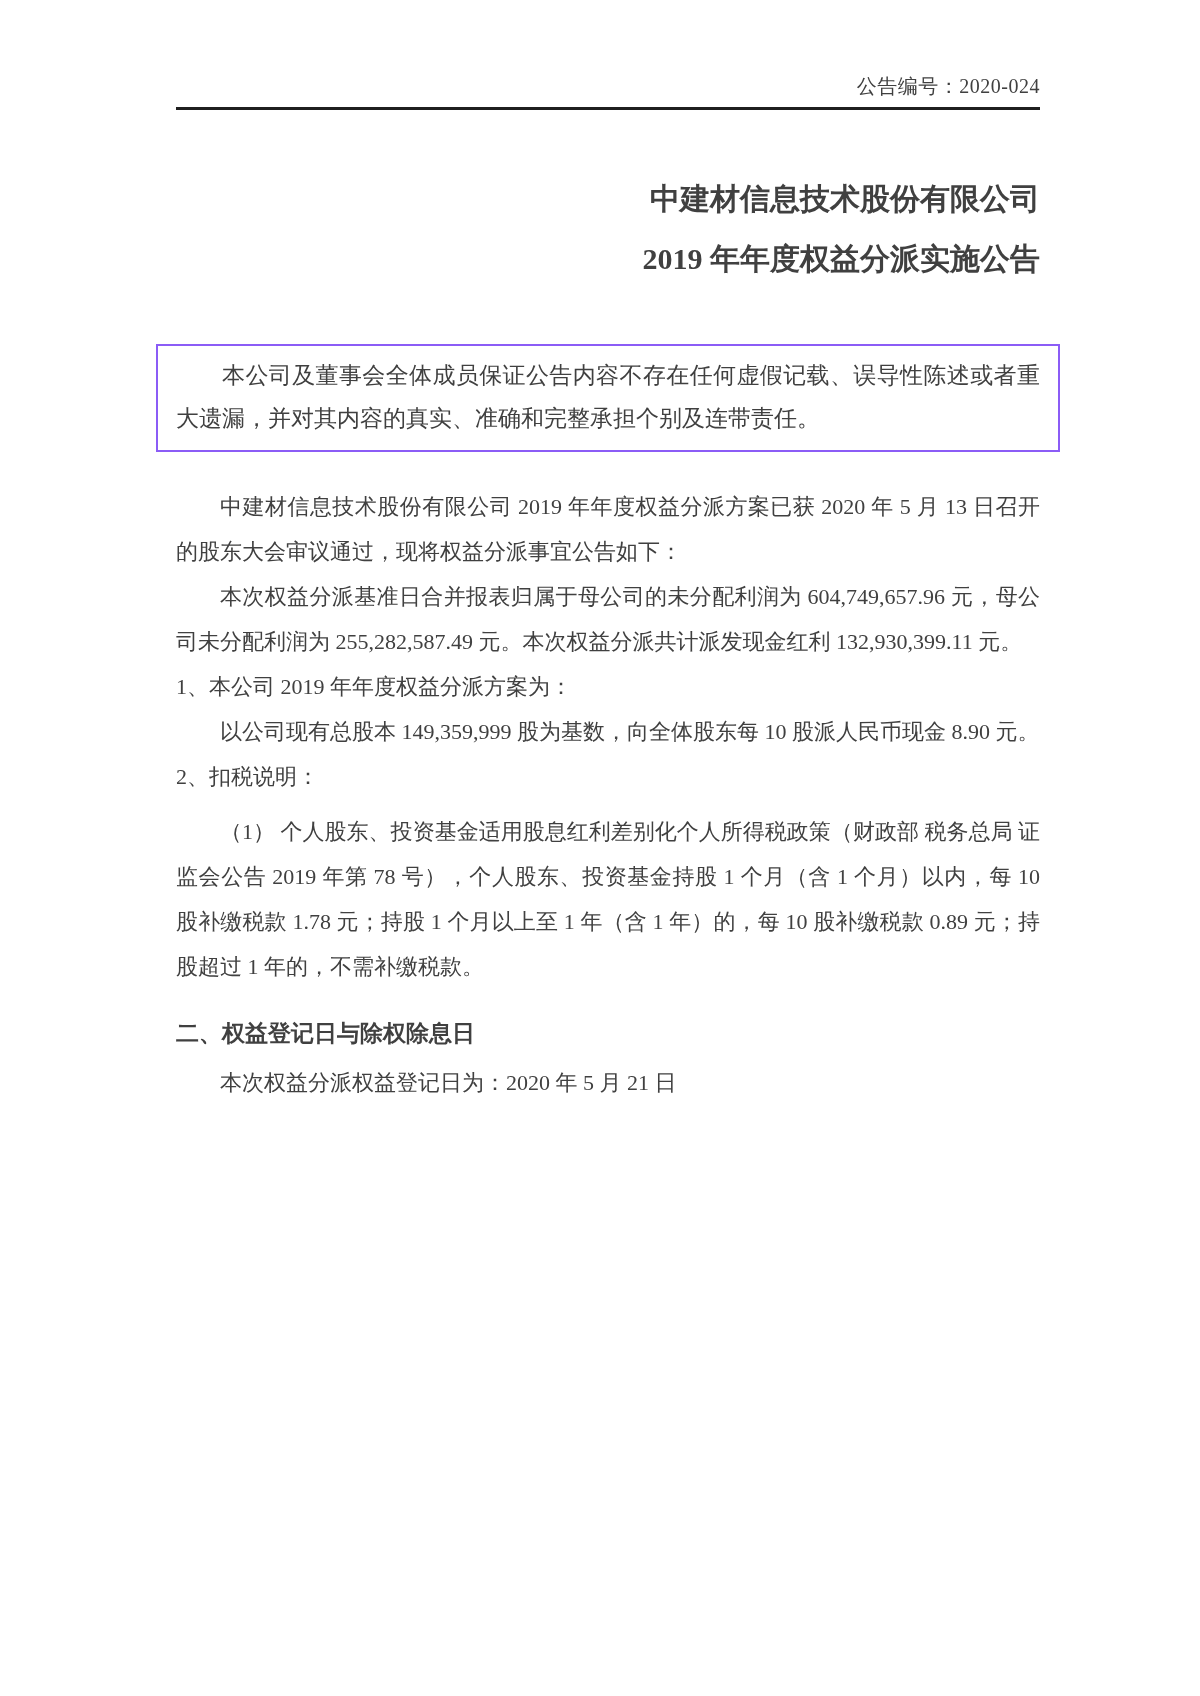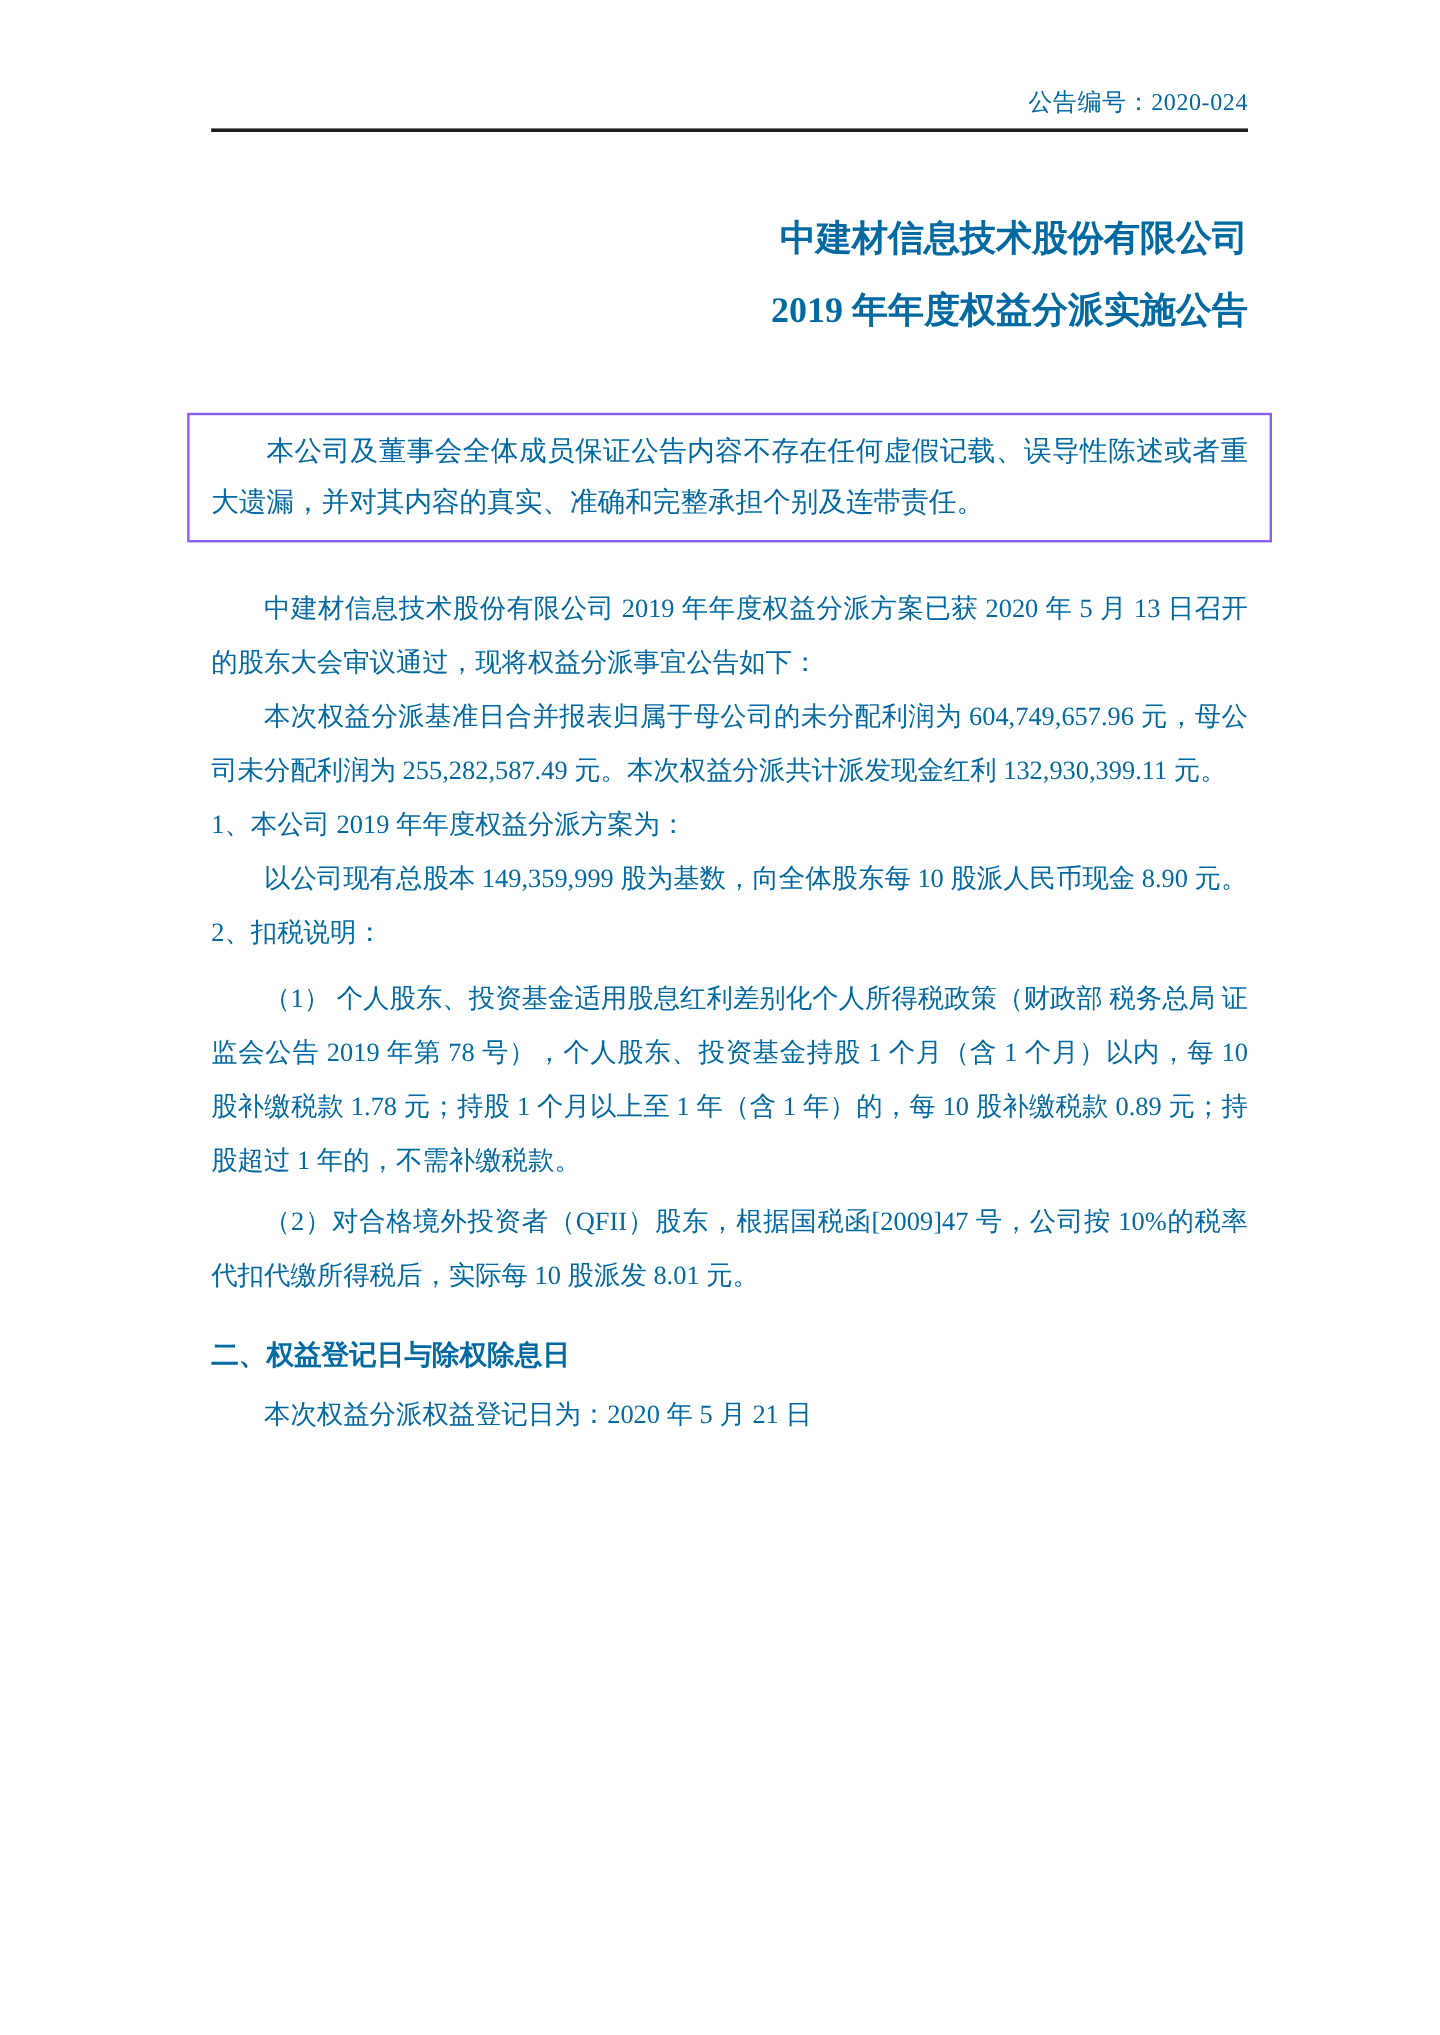--- a/index.html
+++ b/index.html
@@ -9,21 +9,21 @@
   }
   .page {
     position: relative;
     width: 1200px;
     height: 1696px;
     margin: 0 auto;
     background: #ffffff;
     box-sizing: border-box;
     padding: 74px 160px 0 176px;
     font-family: "Liberation Serif", "DejaVu Serif", serif;
-    color: #0369a1;
+    color: #404040;
     overflow: hidden;
   }
   .notice-number {
     text-align: right;
     font-size: 20px;
     line-height: 24px;
     letter-spacing: 0.5px;
   }
   .header-rule {
     height: 3px;
@@ -99,21 +99,20 @@
 
 
     <p>1、本公司 2019 年年度权益分派方案为：</p>
 
     <p class="indent">以公司现有总股本 149,359,999 股为基数，向全体股东每 10 股派人民币现金 8.90 元。</p>
 
     <p>2、扣税说明：</p>
 
     <p class="indent mt-sm">（1） 个人股东、投资基金适用股息红利差别化个人所得税政策（财政部 税务总局 证监会公告 2019 年第 78 号），个人股东、投资基金持股 1 个月（含 1 个月）以内，每 10 股补缴税款 1.78 元；持股 1 个月以上至 1 年（含 1 年）的，每 10 股补缴税款 0.89 元；持股超过 1 年的，不需补缴税款。</p>
 
-    <p class="indent mt-xs">（2）对合格境外投资者（QFII）股东，根据国税函[2009]47 号，公司按 10%的税率代扣代缴所得税后，实际每 10 股派发 8.01 元。</p>
 
 
     <p class="sec-heading second">二、权益登记日与除权除息日</p>
 
     <p class="indent mt-xxs">本次权益分派权益登记日为：2020 年 5 月 21 日</p>
 
   </div>
 
 </div>
 

